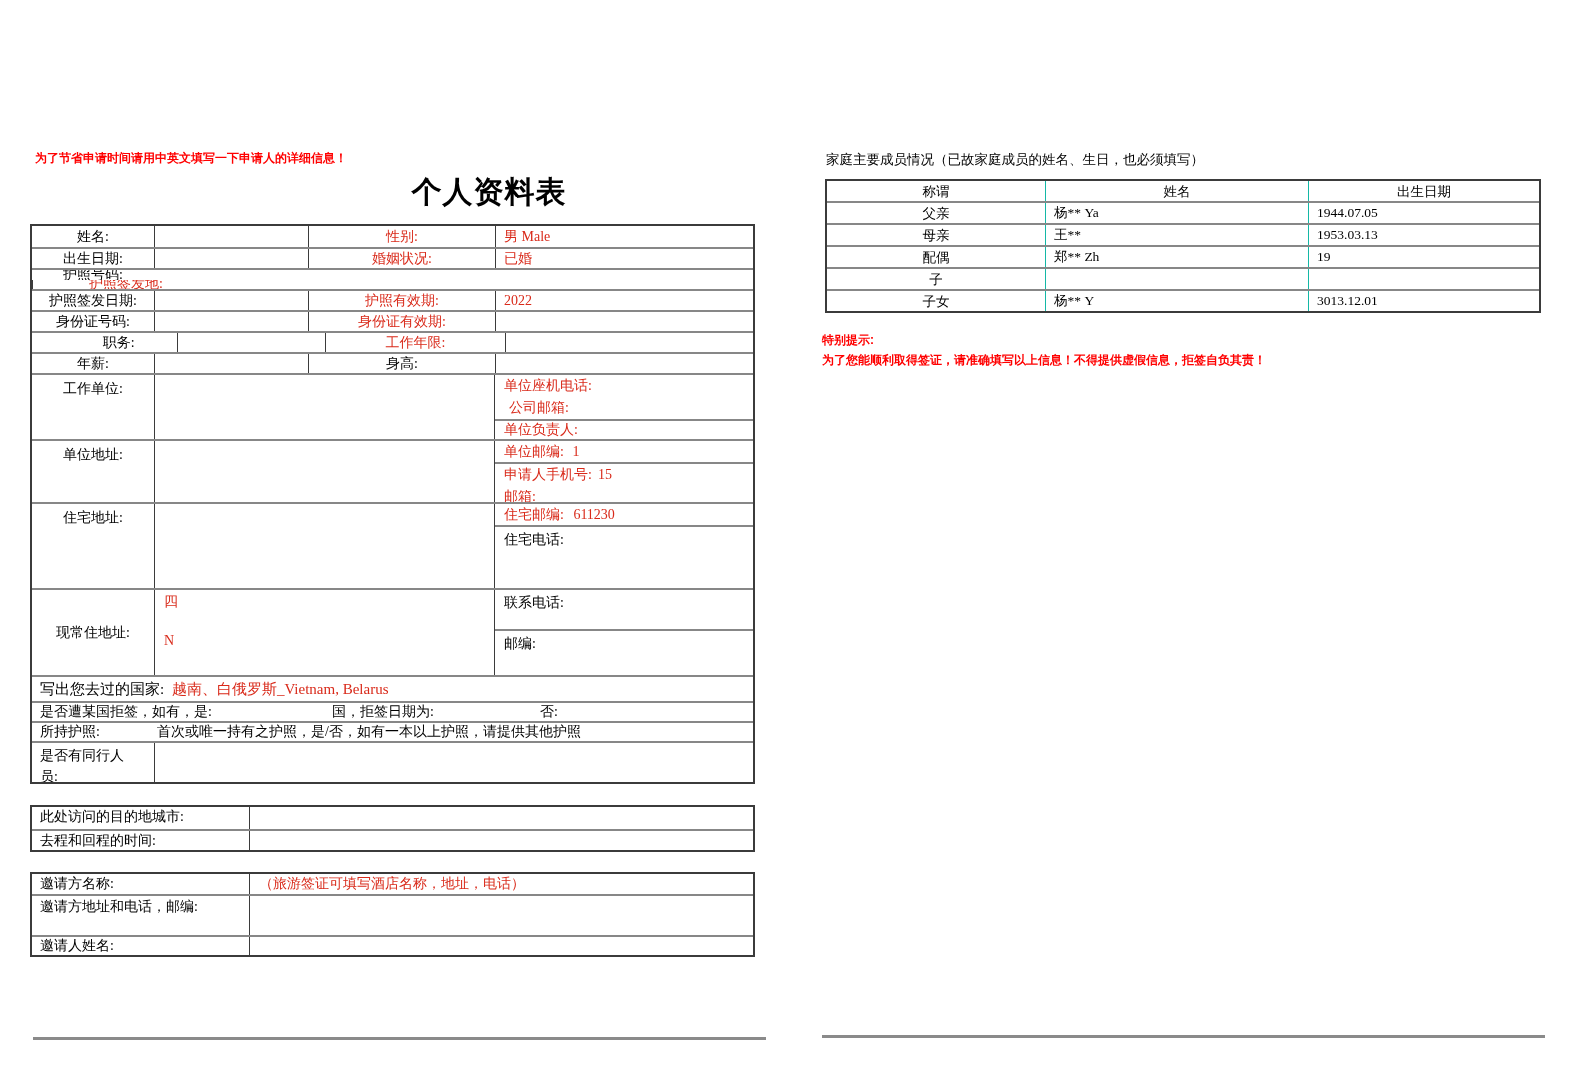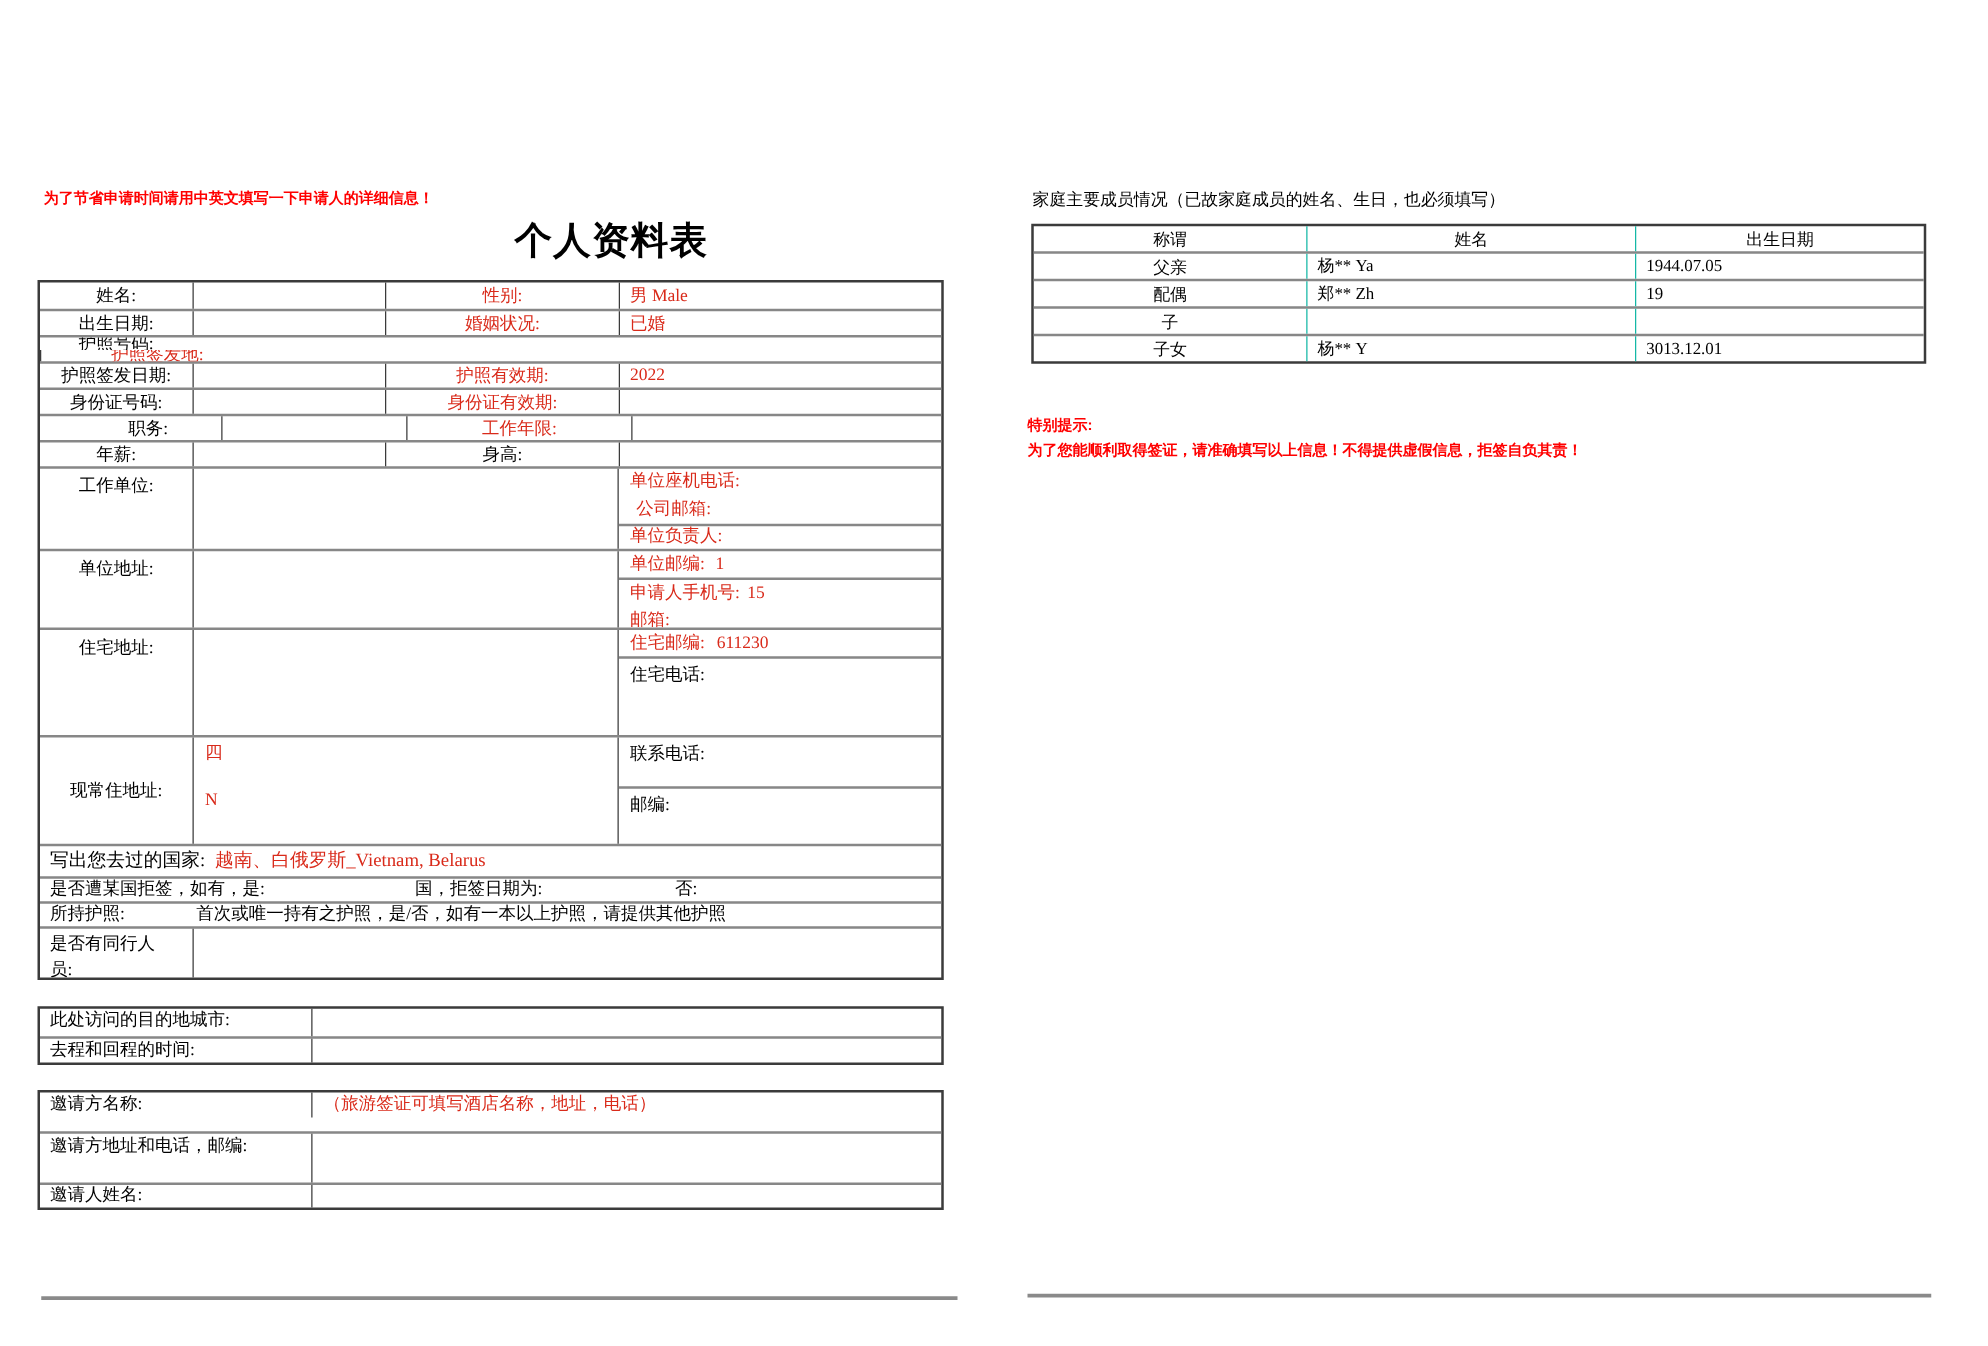--- a/index.html
+++ b/index.html
@@ -168,21 +168,21 @@
     <div class="cell first" style="width:217px;line-height:19px;padding-left:8px;">去程和回程的时间:</div>
     <div class="cell" style="width:504px;"></div>
   </div>
 </div>
 
 <div class="tbl" style="left:30px;top:872px;width:721px;">
   <div class="band first" style="height:20px;">
     <div class="cell first" style="width:217px;line-height:19px;padding-left:8px;">邀请方名称:</div>
     <div class="cell red" style="width:504px;line-height:19px;padding-left:9px;">（旅游签证可填写酒店名称，地址，电话）</div>
   </div>
-  <div class="band" style="height:41px;margin-top:11px;">
+  <div class="band" style="height:41px;">
     <div class="cell first" style="width:217px;line-height:19px;padding:1px 0 0 8px;">邀请方地址和电话，邮编:</div>
     <div class="cell" style="width:504px;"></div>
   </div>
   <div class="band" style="height:20px;">
     <div class="cell first" style="width:217px;line-height:18px;padding-left:8px;">邀请人姓名:</div>
     <div class="cell" style="width:504px;"></div>
   </div>
 </div>
 
 <div class="abs" style="left:826px;top:151px;font-size:13.5px;">家庭主要成员情况（已故家庭成员的姓名、生日，也必须填写）</div>
@@ -192,20 +192,25 @@
     <div class="fam-cell first cc" style="width:218px;display:flex;">称谓</div>
     <div class="fam-cell cc" style="width:263px;display:flex;">姓名</div>
     <div class="fam-cell cc" style="width:231px;display:flex;">出生日期</div>
   </div>
   <div class="fam-row">
     <div class="fam-cell first cc" style="width:218px;display:flex;">父亲</div>
     <div class="fam-cell" style="width:263px;padding-left:8px;">杨** Ya</div>
     <div class="fam-cell" style="width:231px;padding-left:8px;">1944.07.05</div>
   </div>
   <div class="fam-row">
+    <div class="fam-cell first cc" style="width:218px;display:flex;">母亲</div>
+    <div class="fam-cell" style="width:263px;padding-left:8px;">王**</div>
+    <div class="fam-cell" style="width:231px;padding-left:8px;">1953.03.13</div>
+  </div>
+  <div class="fam-row">
     <div class="fam-cell first cc" style="width:218px;display:flex;">配偶</div>
     <div class="fam-cell" style="width:263px;padding-left:8px;">郑** Zh</div>
     <div class="fam-cell" style="width:231px;padding-left:8px;">19</div>
   </div>
   <div class="fam-row">
     <div class="fam-cell first cc" style="width:218px;display:flex;">子</div>
     <div class="fam-cell" style="width:263px;padding-left:8px;"></div>
     <div class="fam-cell" style="width:231px;padding-left:8px;"></div>
   </div>
   <div class="fam-row">

